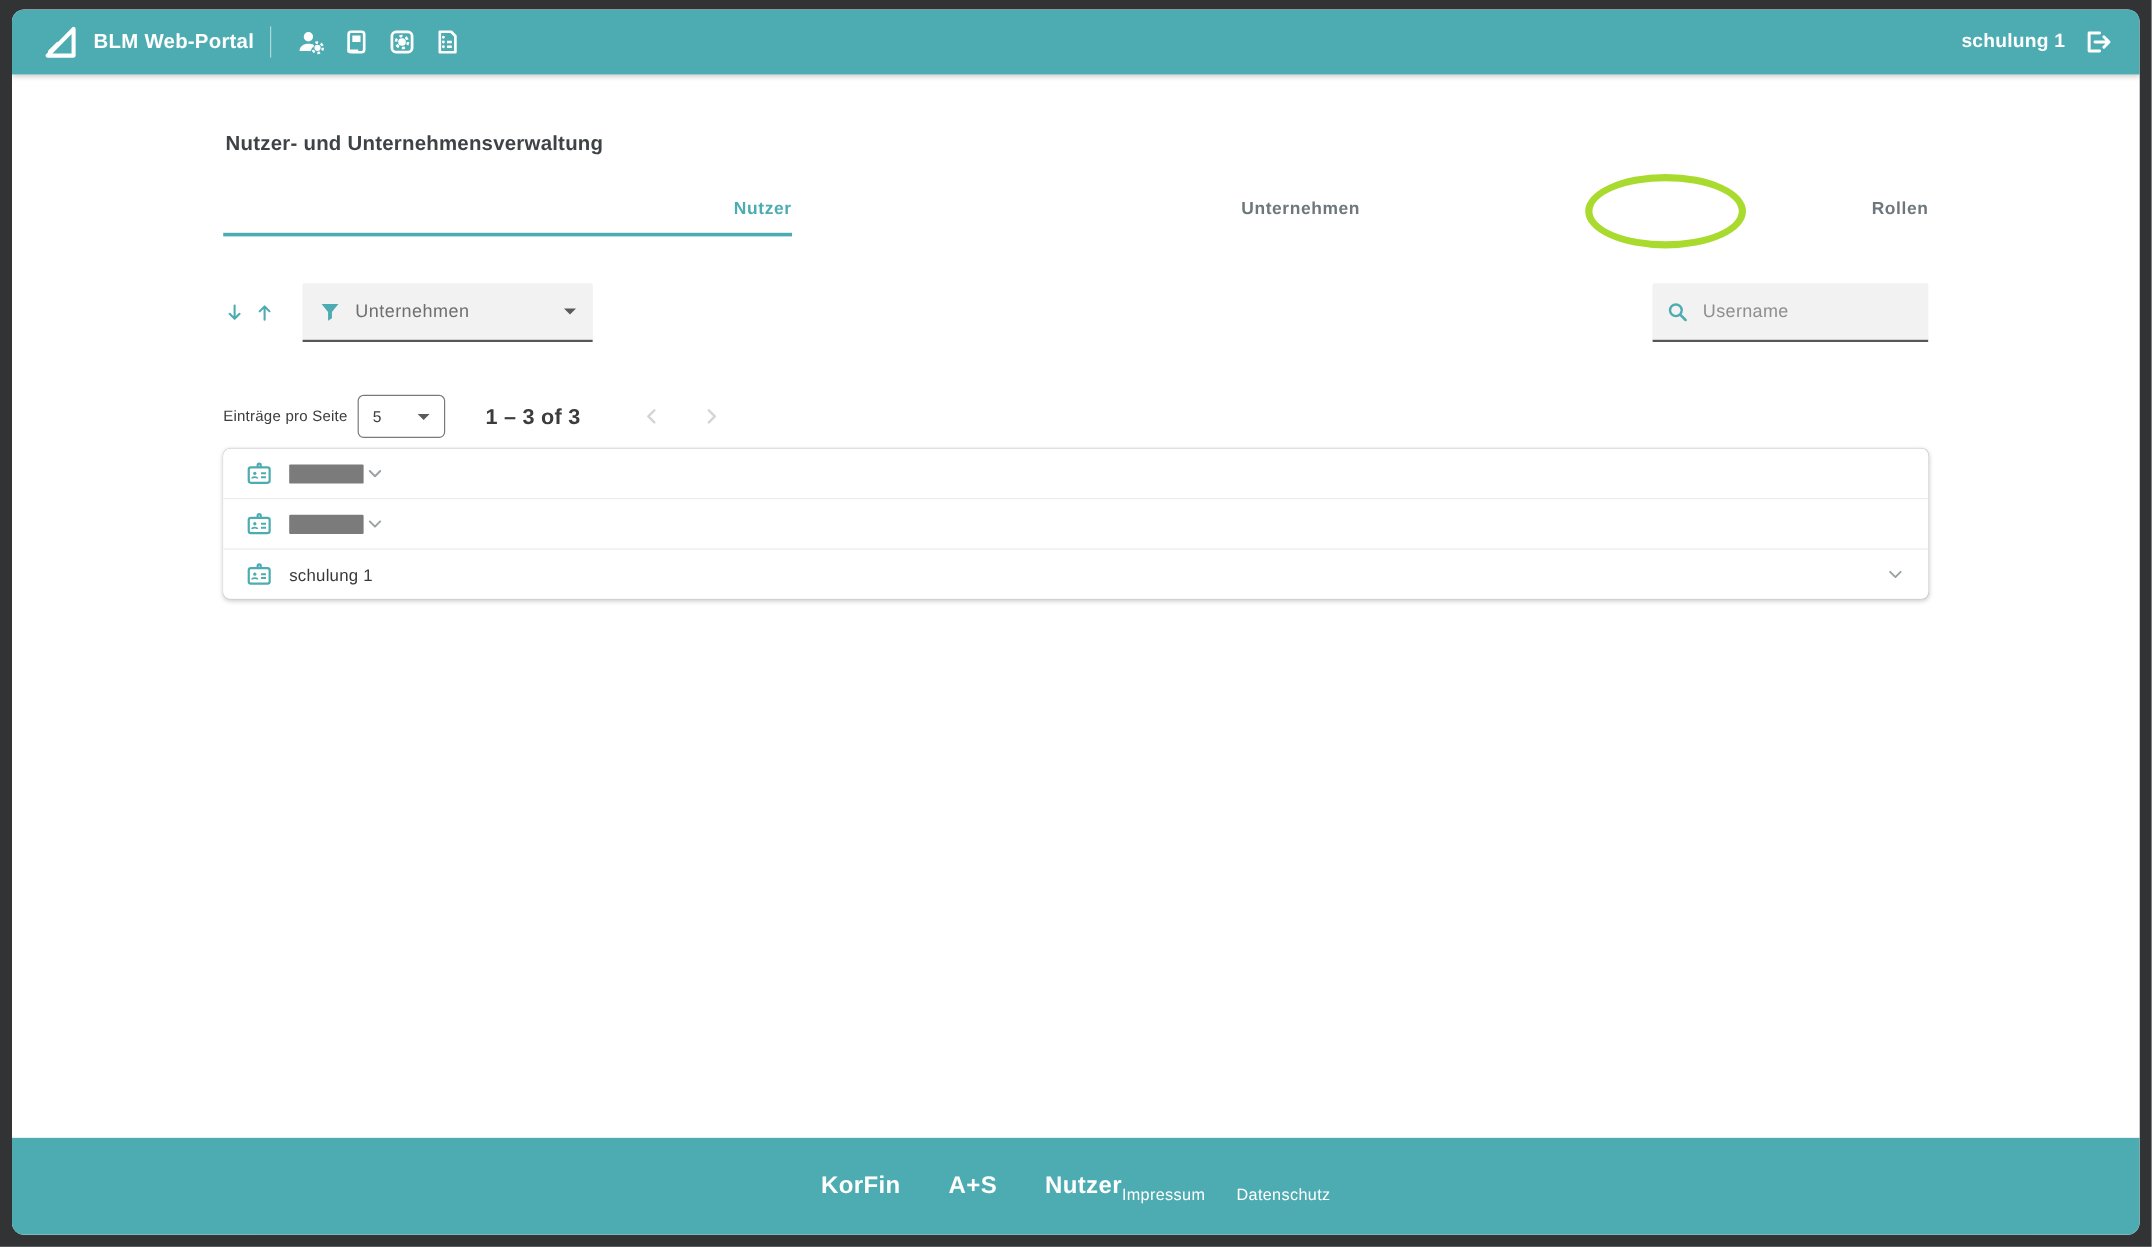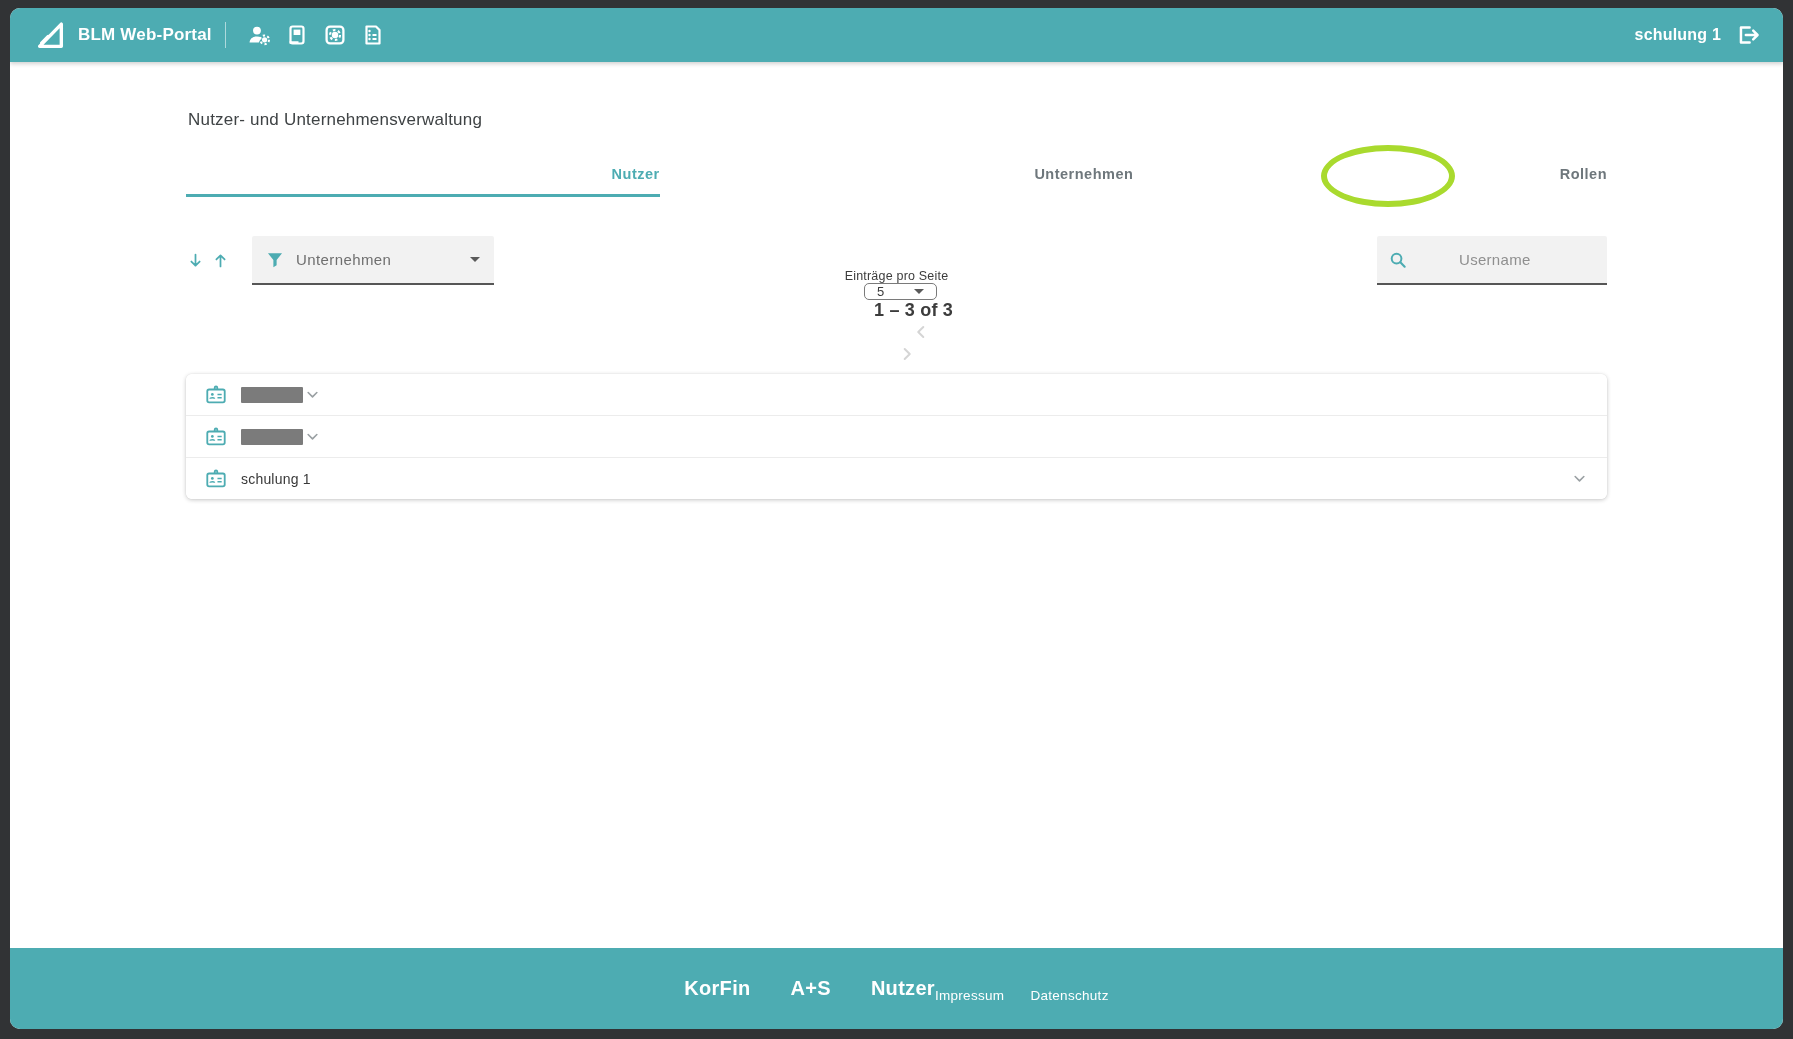--- a/index.html
+++ b/index.html
@@ -28,21 +28,21 @@
     width:24px;height:24px;margin:0 7px;background:none;border:none;padding:0;cursor:pointer;
     display:flex;align-items:center;justify-content:center;color:#fff;
   }
   .hdr-spacer{flex:1;}
   .user-label{color:#fff;font-size:16px;font-weight:bold;letter-spacing:.2px;}
   .logout-btn{width:26px;height:26px;margin-left:14px;background:none;border:none;padding:0;cursor:pointer;color:#fff;display:flex;align-items:center;justify-content:center;}
   
   main.content{flex:1;position:relative;background:#fff;}
   .container{margin:0 176px;}
   h1.page-title{
-    margin:48px 0 0 2px;font-size:17px;font-weight:normal;color:#3f4345;letter-spacing:.2px;
+    margin:48px 0 0 2px;font-size:17px;font-weight:bold;color:#3f4345;letter-spacing:.2px;
   }
   
   .tabs{display:flex;margin-top:36px;}
   .tab{
     flex:1;text-align:right;padding:0 0 12px 0;cursor:pointer;
     font-size:14.5px;font-weight:600;color:#6e777c;letter-spacing:.5px;
     border-bottom:3px solid transparent;background:none;border-top:none;border-left:none;border-right:none;
     font-family:"Liberation Sans",sans-serif;
   }
   .tab.active{color:var(--teal,#4dacb2);border-bottom-color:var(--teal,#4dacb2);}
@@ -57,29 +57,29 @@
   .sort-btn{background:none;border:none;padding:0;cursor:pointer;color:var(--teal,#4dacb2);display:flex;align-items:center;}
   .filter-select{
     width:214px;background:#f2f2f2;border:none;border-bottom:2px solid #565656;
     display:flex;align-items:center;padding:0 14px;cursor:pointer;border-radius:2px 2px 0 0;
   }
   .filter-select .value{font-size:15px;color:#6f6f6f;letter-spacing:.4px;margin-left:12px;flex:1;text-align:left;}
   .caret{width:0;height:0;border-left:5px solid transparent;border-right:5px solid transparent;border-top:5.5px solid #5a5a5a;}
   .toolbar-spacer{flex:1;}
   .search-box{
     width:206px;background:#f2f2f2;border-bottom:2px solid #565656;border-radius:2px 2px 0 0;
-    display:flex;align-items:center;padding:0 12px;gap:40px;
+    display:flex;align-items:center;padding:0 12px;
   }
   .search-box input{
     border:none;background:transparent;outline:none;flex:1;margin-left:10px;
     font-size:15px;color:#444;font-family:"Liberation Sans",sans-serif;letter-spacing:.3px;min-width:0;
   }
   .search-box input::placeholder{color:#8f8f8f;}
   
-  .pagination{display:flex;align-items:center;justify-content:flex-end;margin-top:44px;height:36px;color:#3c3c3c;flex-direction:column;}
+  .pagination{display:flex;align-items:center;margin-top:44px;height:36px;color:#3c3c3c;}
   .pagination .pp-label{font-size:12.5px;letter-spacing:.2px;}
   .pp-select{
     width:73px;height:36px;border:1.5px solid #7a7a7a;border-radius:5px;background:#fff;
     display:flex;align-items:center;padding:0 12px;margin-left:8px;cursor:pointer;box-sizing:border-box;
   }
   .pp-select .value{font-size:13px;color:#3c3c3c;flex:1;text-align:left;}
   .range-label{font-size:18px;margin-left:34px;letter-spacing:.2px;font-weight:bold;}
   .page-btn{background:none;border:none;padding:0;cursor:default;color:#d5d5d5;display:flex;align-items:center;}
   .page-btn.prev{margin-left:48px;}
   .page-btn.next{margin-left:28px;margin-right:8px;}

